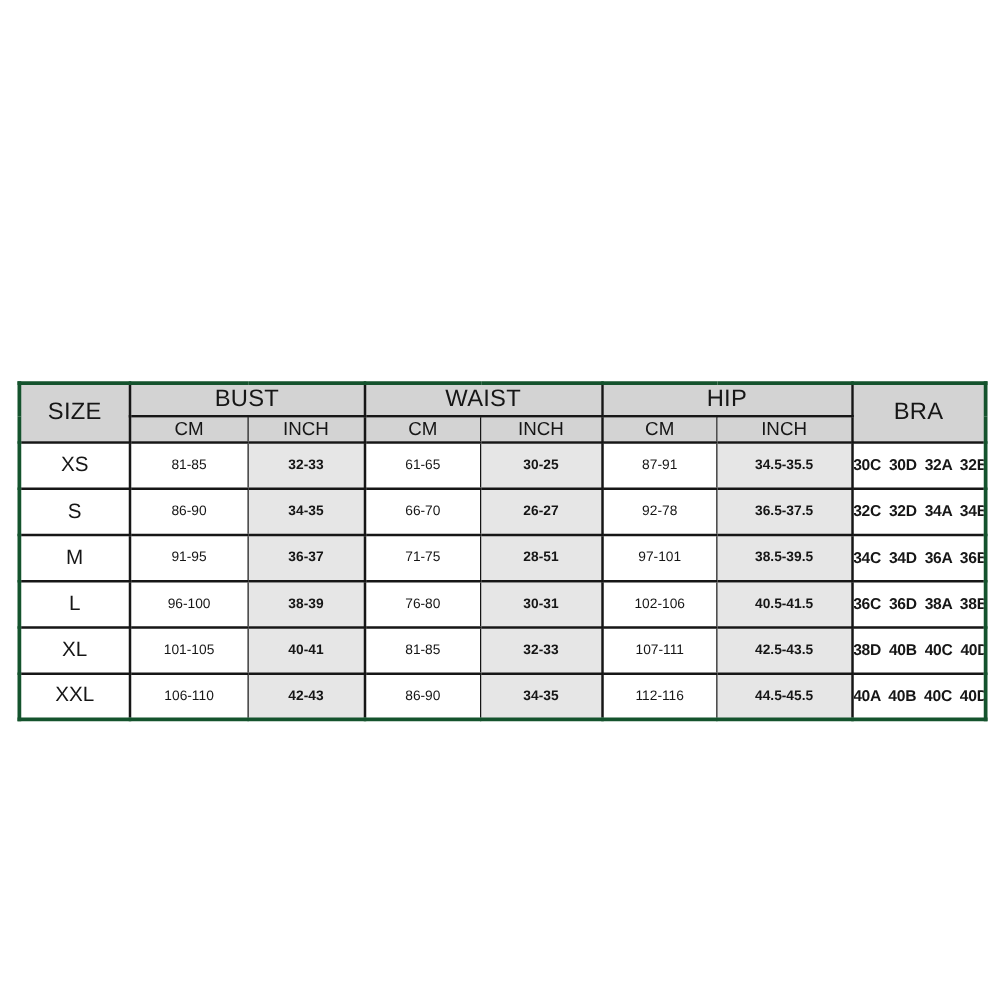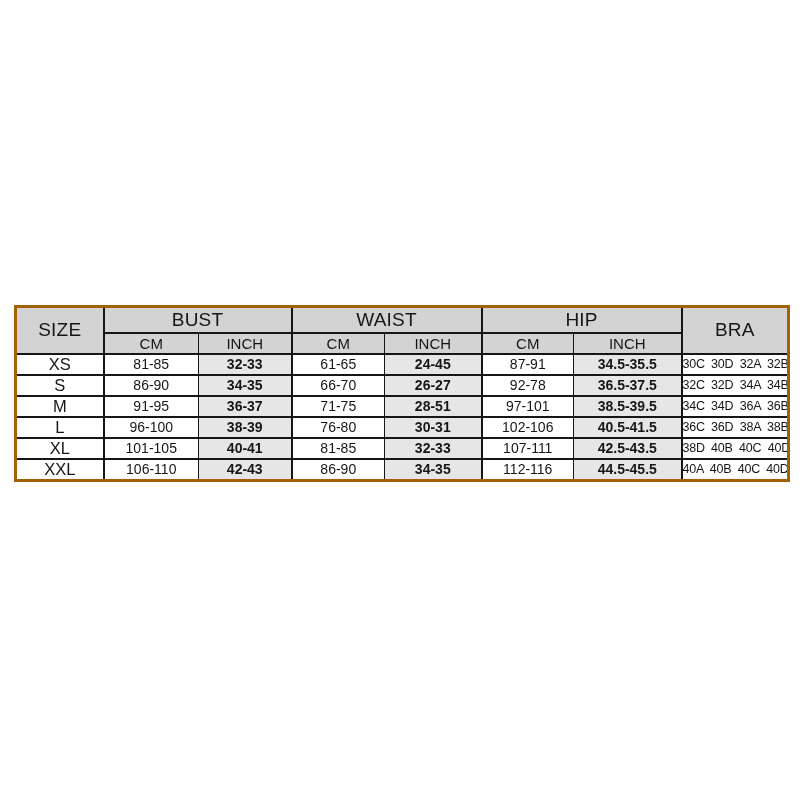--- a/index.html
+++ b/index.html
@@ -15,53 +15,53 @@
     font-family: "Liberation Sans", sans-serif;
     color: #161616;
   }
   table.size-chart {
     position: absolute;
     left: 14px;
     top: 305px;
     width: 773px;
     border-collapse: collapse;
     table-layout: fixed;
-    border: 3px solid #a16207;
+    border: 3px solid #14532d;
   }
   .size-chart th,
   .size-chart td {
     border: 2px solid #161616;
     padding: 0;
     text-align: center;
     vertical-align: middle;
     white-space: nowrap;
     overflow: hidden;
   }
   .size-chart thead th {
     background: #d3d3d3;
     font-weight: normal;
   }
   .group-row { height: 26px; }
   .sub-row   { height: 21px; }
-  .size-chart tbody tr { height: 21px; }
+  .size-chart tbody tr { height: 37px; }
   .group-h { font-size: 19px; letter-spacing: 0.2px; }
   .sub-h   { font-size: 15px; }
   .size-chart td {
     background: #ffffff;
-    font-size: 14px;
+    font-size: 11px;
   }
   .size-chart td.inch,
   .size-chart th.inch-sub { background: #e6e6e6; font-weight: bold; }
   
   .size-chart .cm-side   { border-right-width: 1px; }
   .size-chart .inch-side { border-left-width: 1px; margin-top: 24px; }
   .size-chart td.size-cell { font-size: 16.5px; }
   .size-chart td.bra-cell {
     font-size: 12.5px;
-    font-weight: normal;
+    font-weight: bold;
     letter-spacing: -0.2px;
     word-spacing: 3px;
   }
 </style>
 </head>
 <body>
 
 <div class="stage">
   <table class="size-chart">
     <colgroup>
@@ -90,21 +90,21 @@
         <th class="sub-h cm-side">CM</th>
         <th class="sub-h inch-side">INCH</th>
       </tr>
     </thead>
     <tbody>
       <tr>
         <td class="size-cell">XS</td>
         <td class="cm cm-side">81-85</td>
         <td class="inch inch-side">32-33</td>
         <td class="cm cm-side">61-65</td>
-        <td class="inch inch-side">24-45</td>
+        <td class="inch inch-side">30-25</td>
         <td class="cm cm-side">87-91</td>
         <td class="inch inch-side">34.5-35.5</td>
         <td class="bra-cell">30C 30D 32A 32B</td>
       </tr>
       <tr>
         <td class="size-cell">S</td>
         <td class="cm cm-side">86-90</td>
         <td class="inch inch-side">34-35</td>
         <td class="cm cm-side">66-70</td>
         <td class="inch inch-side">26-27</td>

